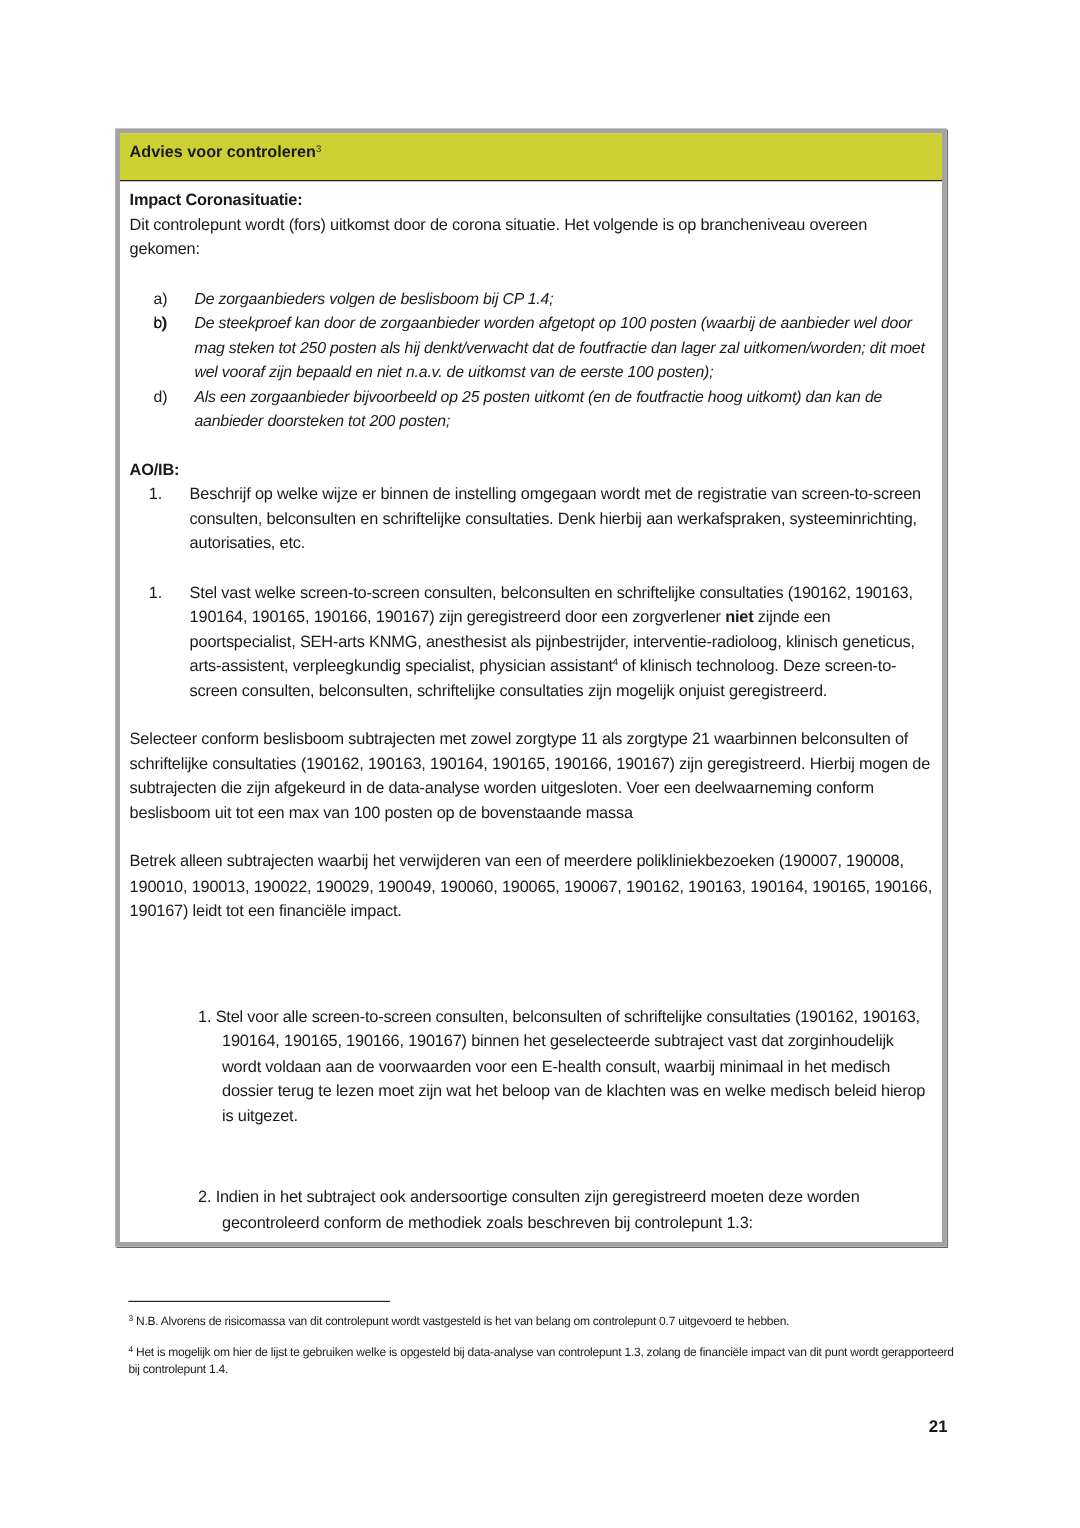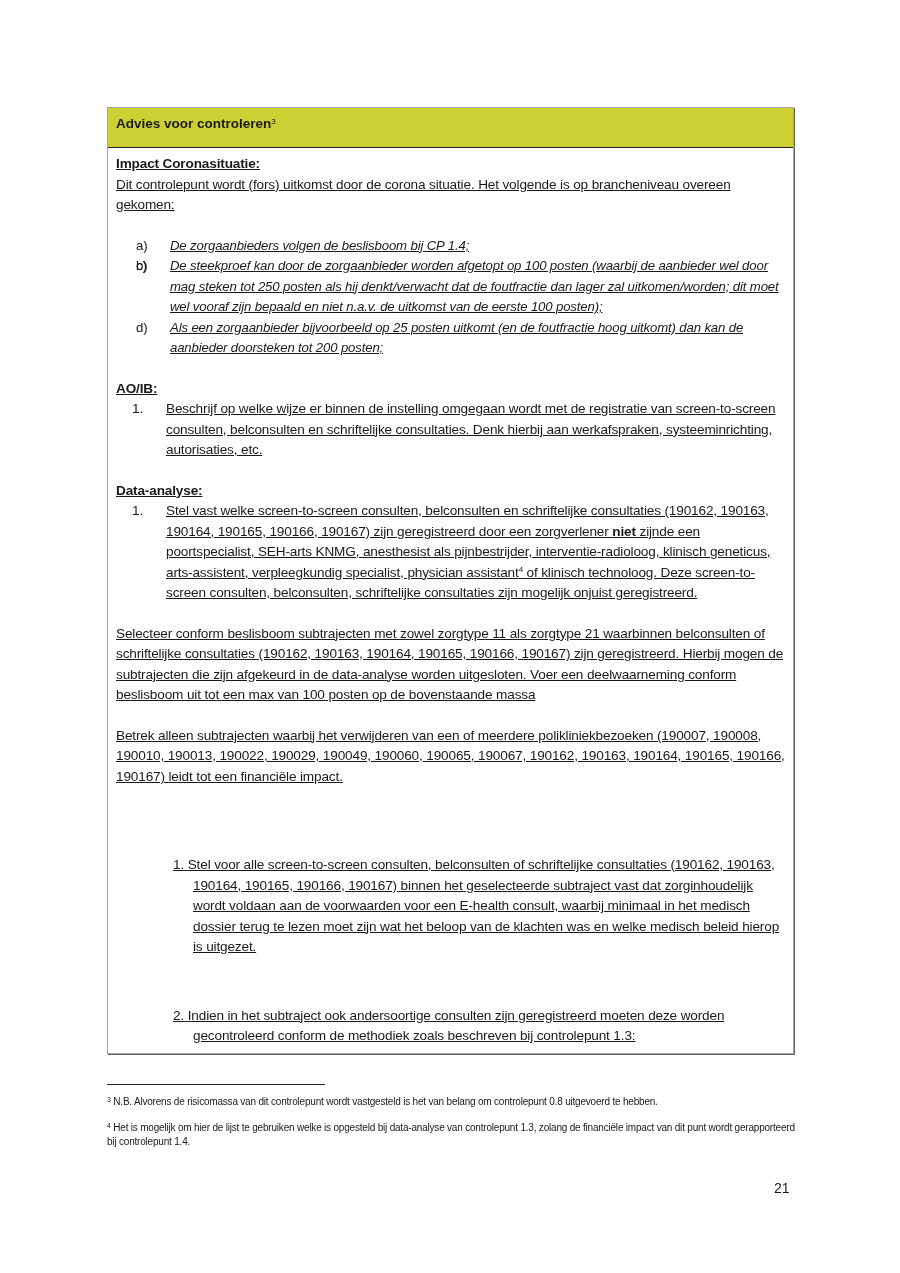--- a/index.html
+++ b/index.html
@@ -2,58 +2,57 @@
 <html><head>
   <meta charset="utf-8">
   <style>
     html, body { margin: 0; padding: 0; background: #ffffff; }
     body {
       width: 900px; height: 1273px; position: relative; overflow: hidden;
       font-family: "Liberation Sans", "DejaVu Sans", sans-serif;
       color: #1a1a1a;
     }
     .box {
-      position: absolute; left: 107px; top: 107px; width: 685px;
-      border: 1px solid #a3a3a3;
+      position: absolute; left: 96px; top: 107px; width: 685px;
+      border: 4px solid #a3a3a3;
       box-shadow: 1px 1px 0 #666;
     }
     .box-header {
       background: #cdd033;
       height: 40px;
       border-bottom: 1px solid #222;
       padding: 8px 8px 0 8px;
       box-sizing: border-box;
       font-size: 13.5px;
       font-weight: bold;
     }
     .box-header sup { font-size: 8px; font-weight: normal; vertical-align: 4px; }
     .box-body {
       padding: 6px 8px 6px 8px;
       font-size: 13.6px;
       line-height: 20.5px;
       letter-spacing: -0.15px;
-      text-decoration: underline;
     }
     .h { font-weight: bold; }
     p { margin: 0; }
     .spacer { height: 20px; }
     ol.alpha { list-style: none; margin: 0; padding: 0 0 0 20px; }
     ol.alpha li { position: relative; padding-left: 34px; font-style: italic; font-size: 13.2px; }
     ol.alpha li .mk { position: absolute; left: 0; font-style: normal; }
     ol.num { list-style: none; margin: 0; padding: 0 0 0 16px; }
     ol.num li { position: relative; padding-left: 34px; }
     ol.num li .mk { position: absolute; left: 0; }
     ol.num2 { list-style: none; margin: 0; padding: 0 0 0 45px; }
     ol.num2 li { position: relative; padding-left: 32px; text-indent: -20px; margin-top: 48px; }
     sup.fn { font-size: 8px; vertical-align: 5px; line-height: 0; }
     .fn-rule { position: absolute; left: 107px; top: 1084px; width: 218px; border-top: 1px solid #222; }
     .footnotes { position: absolute; left: 107px; top: 1093px; width: 690px; font-size: 10px; line-height: 14px; letter-spacing: -0.2px; }
     .footnotes p { margin: 0 0 10px 0; }
     .footnotes sup { font-size: 7px; vertical-align: 3px; }
-    .page-number { position: absolute; left: 774px; top: 1180px; font-size: 14px; }
+    .page-number { position: absolute; left: 774px; top: 1180px; font-size: 14px; font-weight: bold; }
   </style>
 </head>
 <body>
 
 <div class="box">
   <div class="box-header">
     <span>Advies voor controleren</span><sup>3</sup>
   </div>
   <div class="box-body">
 
@@ -67,36 +66,35 @@
       <li><span class="mk">d)</span><span>Als een zorgaanbieder bijvoorbeeld op 25 posten uitkomt (en de foutfractie hoog uitkomt) dan kan de aanbieder doorsteken tot 200 posten;</span></li>
     </ol>
     <div class="spacer"></div>
 
     <p class="h">AO/IB:</p>
     <ol class="num">
       <li><span class="mk">1.</span><span>Beschrijf op welke wijze er binnen de instelling omgegaan wordt met de registratie van screen-to-screen consulten, belconsulten en schriftelijke consultaties. Denk hierbij aan werkafspraken, systeeminrichting, autorisaties, etc.</span></li>
     </ol>
     <div class="spacer"></div>
 
-    <p class="h">Data-analyse:</p>
     <ol class="num">
       <li><span class="mk">1.</span><span>Stel vast welke screen-to-screen consulten, belconsulten en schriftelijke consultaties (190162, 190163, 190164, 190165, 190166, 190167) zijn geregistreerd door een zorgverlener </span><b>niet</b><span> zijnde een poortspecialist, SEH-arts KNMG, anesthesist als pijnbestrijder, interventie-radioloog, klinisch geneticus, arts-assistent, verpleegkundig specialist, physician assistant</span><sup class="fn">4</sup><span> of klinisch technoloog. Deze screen-to-screen consulten, belconsulten, schriftelijke consultaties zijn mogelijk onjuist geregistreerd.</span></li>
     </ol>
     <div class="spacer"></div>
 
     <p>Selecteer conform beslisboom subtrajecten met zowel zorgtype 11 als zorgtype 21 waarbinnen belconsulten of schriftelijke consultaties (190162, 190163, 190164, 190165, 190166, 190167) zijn geregistreerd. Hierbij mogen de subtrajecten die zijn afgekeurd in de data-analyse worden uitgesloten. Voer een deelwaarneming conform beslisboom uit tot een max van 100 posten op de bovenstaande massa</p>
     <div class="spacer"></div>
     <p>Betrek alleen subtrajecten waarbij het verwijderen van een of meerdere polikliniekbezoeken (190007, 190008, 190010, 190013, 190022, 190029, 190049, 190060, 190065, 190067, 190162, 190163, 190164, 190165, 190166, 190167) leidt tot een financiële impact.</p>
     <div class="spacer"></div>
     <ol class="num2">
       <li><span>1.</span> <span>Stel voor alle screen-to-screen consulten, belconsulten of schriftelijke consultaties (190162, 190163, 190164, 190165, 190166, 190167) binnen het geselecteerde subtraject vast dat zorginhoudelijk wordt voldaan aan de voorwaarden voor een E-health consult, waarbij minimaal in het medisch dossier terug te lezen moet zijn wat het beloop van de klachten was en welke medisch beleid hierop is uitgezet.</span></li>
       <li><span>2.</span> <span>Indien in het subtraject ook andersoortige consulten zijn geregistreerd moeten deze worden gecontroleerd conform de methodiek zoals beschreven bij controlepunt 1.3:</span></li>
     </ol>
   </div>
 </div>
 
 <div class="fn-rule"></div>
 <div class="footnotes">
-  <p><sup>3</sup> <span>N.B. Alvorens de risicomassa van dit controlepunt wordt vastgesteld is het van belang om controlepunt 0.8 uitgevoerd te hebben.</span></p>
+  <p><sup>3</sup> <span>N.B. Alvorens de risicomassa van dit controlepunt wordt vastgesteld is het van belang om controlepunt 0.7 uitgevoerd te hebben.</span></p>
   <p><sup>4</sup> <span>Het is mogelijk om hier de lijst te gebruiken welke is opgesteld bij data-analyse van controlepunt 1.3, zolang de financiële impact van dit punt wordt gerapporteerd bij controlepunt 1.4.</span></p>
 </div>
 
 <div class="page-number">21</div>
 
 </body></html>

